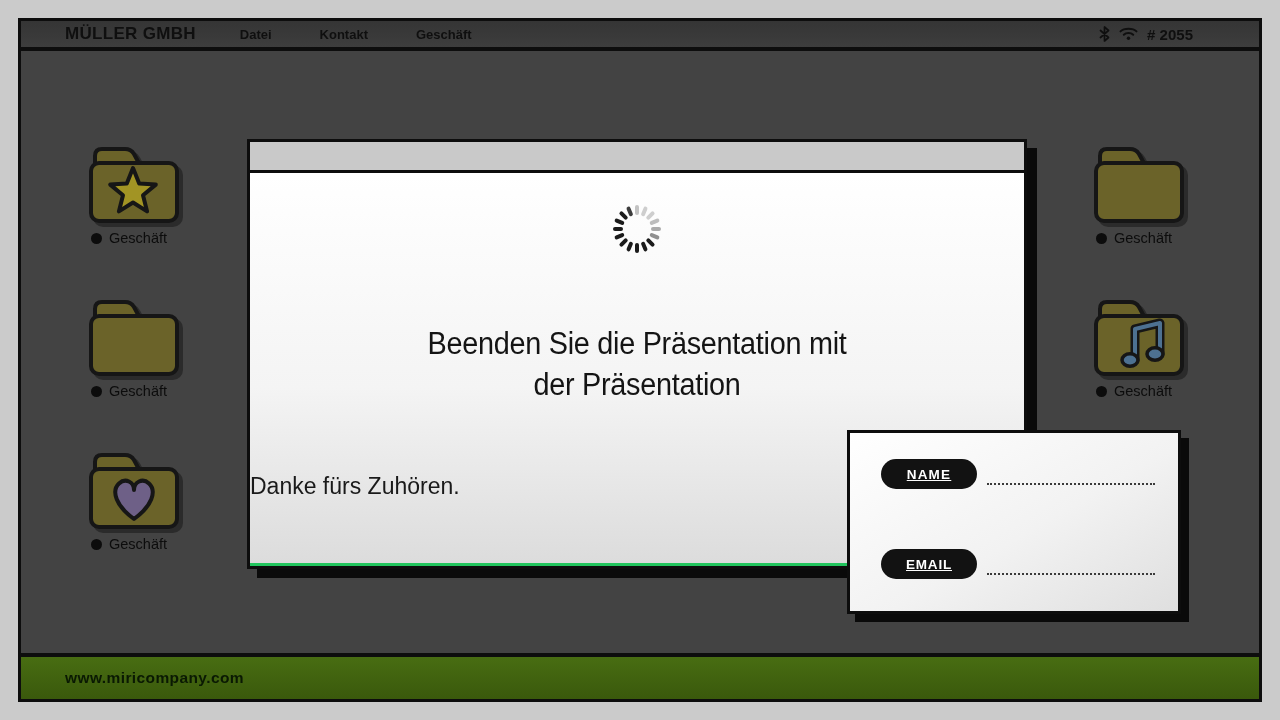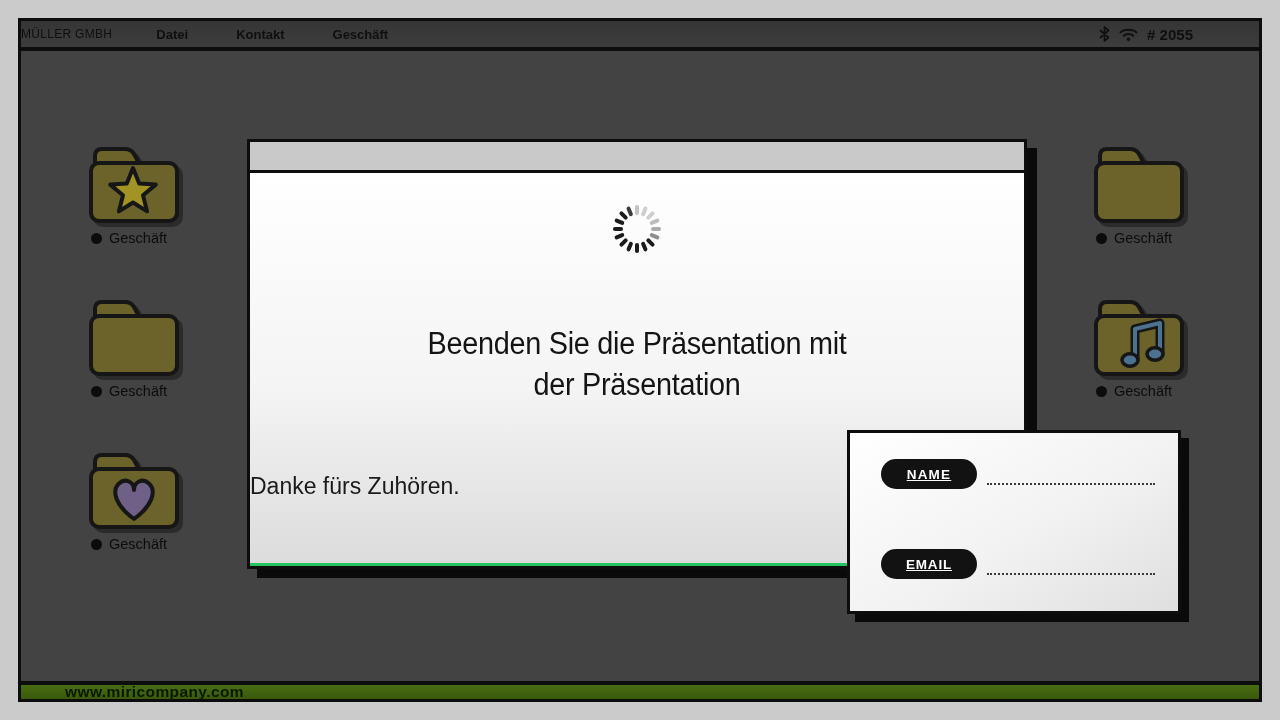--- a/index.html
+++ b/index.html
@@ -5,24 +5,24 @@
   * { margin:0; padding:0; box-sizing:border-box; }
   html,body { width:1280px; height:720px; overflow:hidden; }
   body { background:#cbcbcb; font-family:"Liberation Sans", sans-serif; }
 
   .frame { position:absolute; inset:18px; border:3px solid #0d0d0d; background:#434343; }
 
   
   .menubar { position:absolute; left:0; right:0; top:0; height:30px;
     background:linear-gradient(180deg,#353535,#3d3d3d); border-bottom:4px solid #0d0d0d;
     display:flex; align-items:center; color:#0f0f0f; }
-  .brand { font-size:12px; font-weight:400; letter-spacing:.3px; }
+  .brand { margin-left:44px; font-size:17px; font-weight:700; letter-spacing:.3px; }
   .menu-items { display:flex; margin-left:44px; gap:48px; font-size:13px; font-weight:600; }
   .menu-item { cursor:default; }
-  .statusbar { margin-left:auto; margin-right:66px; display:flex; align-items:center; gap:9px; }
+  .statusbar { margin-left:auto; margin-right:66px; display:flex; gap:9px; }
   .status-counter { font-size:15px; font-weight:700; }
   .sicon { display:block; }
 
   
   .folder-tile { position:absolute; width:100px; }
   .folder-svg { display:block; filter:drop-shadow(4px 4px 0 rgba(0,0,0,0.35)); }
   .folder-label { display:flex; align-items:center; gap:7px; margin:3px 0 0 6px;
     font-size:14.5px; color:#0c0c0c; font-weight:500; }
   .bullet { width:11px; height:11px; border-radius:50%; background:#0c0c0c; flex:none; }
   .tile-l1 { left:64px; top:120px; }
@@ -70,21 +70,21 @@
     background:linear-gradient(150deg,#ffffff 0%,#f2f2f2 55%,#dfdfdf 100%); }
   .card-row { position:absolute; left:31px; display:flex; align-items:flex-end; gap:10px; }
   .card-row.r1 { top:26px; } .card-row.r2 { top:72px; } .card-row.r3 { top:116px; }
   .pill { width:96px; height:30px; border-radius:15px; background:#121212; color:#fff;
     display:flex; align-items:center; justify-content:center; font-size:13.5px;
     font-weight:600; letter-spacing:.8px;text-decoration:underline; }
   .pill.strong { font-weight:800; letter-spacing:1.2px; }
   .dotted-line { width:168px; height:0; border-bottom:2px dotted #3a3a3a; margin-bottom:4px; }
 
   
-  .footer { position:absolute; left:0; right:0; bottom:0; height:18px;
+  .footer { position:absolute; left:0; right:0; bottom:0; height:46px;
     background:linear-gradient(180deg,#486d12,#3a590c); border-top:4px solid #0d0d0d;
     display:flex; align-items:center; }
   .footer-url { margin-left:44px; font-size:15.5px; font-weight:600; color:#0a1903;
     letter-spacing:.4px; }
 </style>
 </head>
 <body>
 
 <div class="frame">
 

